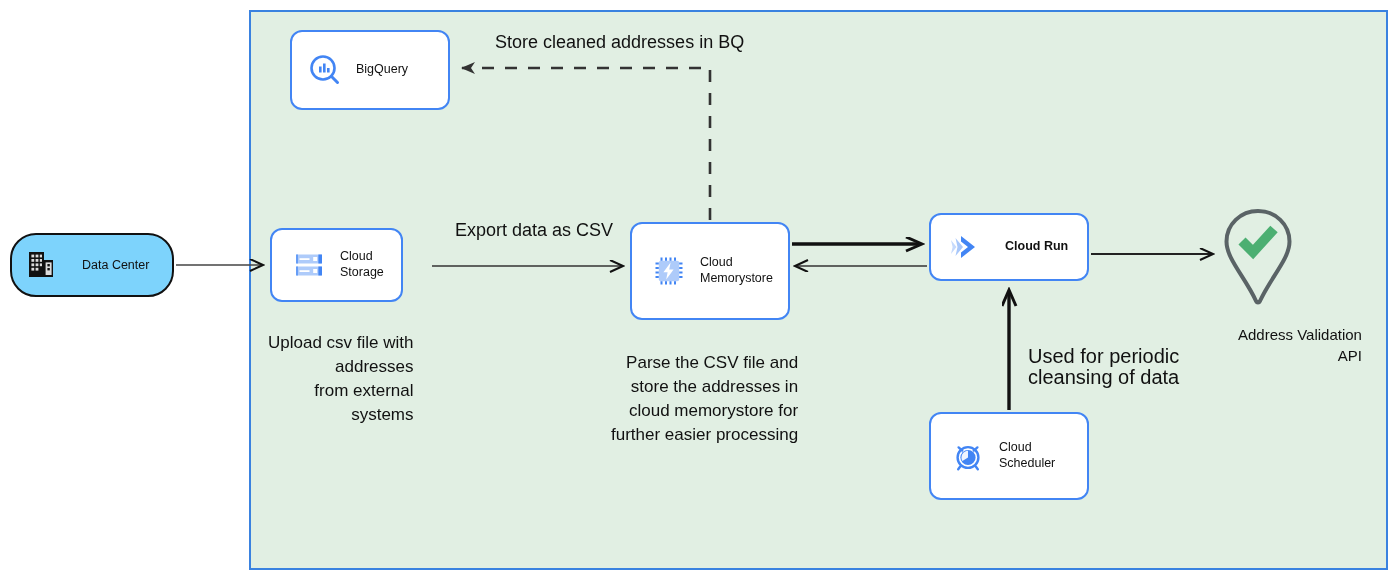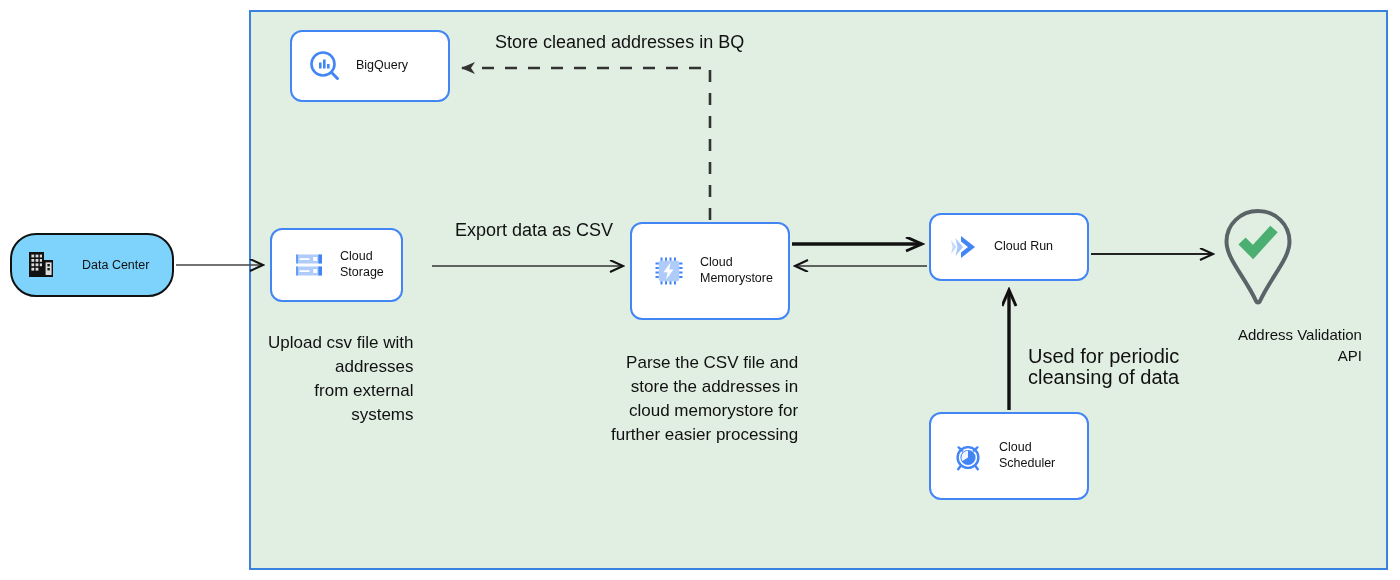--- a/index.html
+++ b/index.html
@@ -24,39 +24,39 @@
   .node .ico{flex:0 0 auto;display:flex;align-items:center;justify-content:center;}
   .node .lbl{font-size:12.5px;color:#111;line-height:1.25;}
 
   .onprem{
     position:absolute;box-sizing:border-box;display:flex;align-items:center;
     background:#7dd3fc;border:2px solid #111;border-radius:26px;
   }
   .onprem .lbl{font-size:12.5px;color:#111;}
 
   
-  #node-bigquery      {left:290px;  top:30px;  width:160px; height:72px;}
+  #node-bigquery      {left:290px;  top:30px;  width:160px; height:80px;}
   #node-datacenter    {left:10px;   top:233px; width:164px; height:64px;}
   #node-storage       {left:270px;  top:228px; width:133px; height:74px;}
   #node-memorystore   {left:630px;  top:222px; width:160px; height:98px;}
   #node-cloudrun      {left:929px;  top:213px; width:160px; height:68px;}
   #node-scheduler     {left:929px;  top:412px; width:160px; height:88px;}
 
   #node-bigquery    .ico{width:46px;margin-left:10px;}
   #node-datacenter  .ico{width:44px;margin-left:14px;}
   #node-storage     .ico{width:46px;margin-left:14px;}
   #node-memorystore .ico{width:46px;margin-left:14px;}
   #node-cloudrun    .ico{width:52px;margin-left:10px;}
   #node-scheduler   .ico{width:46px;margin-left:14px;}
 
   #node-bigquery    .lbl{margin-left:8px;}
   #node-datacenter  .lbl{margin-left:12px;}
   #node-storage     .lbl{margin-left:8px;}
   #node-memorystore .lbl{margin-left:8px;white-space:pre-line;}
-  #node-cloudrun    .lbl{margin-left:1px;}
+  #node-cloudrun    .lbl{margin-left:12px;font-weight:bold;}
   #node-scheduler   .lbl{margin-left:8px;}
 
   
   .ann{position:absolute;font-size:17px;line-height:24px;color:#111;white-space:pre-line;text-align:right;}
   #ann-store-bq     {left:495px; top:30px;  font-size:18px;}
   #ann-export-csv   {left:455px; top:218px; font-size:18px;}
   #ann-upload       {left:268px; top:331px;}
   #ann-parse        {left:611px; top:351px;}
   #ann-periodic     {left:1028px;top:346px; font-size:20px;line-height:21px;}
   #ann-avapi        {left:1238px;top:324px; font-size:15px;line-height:21px;}

